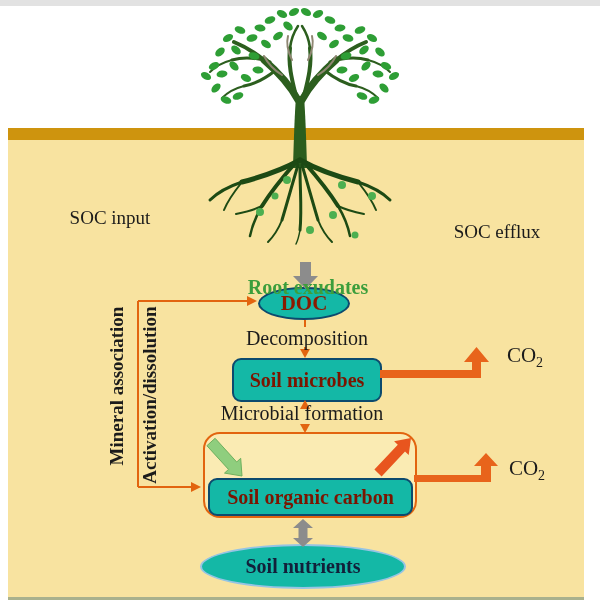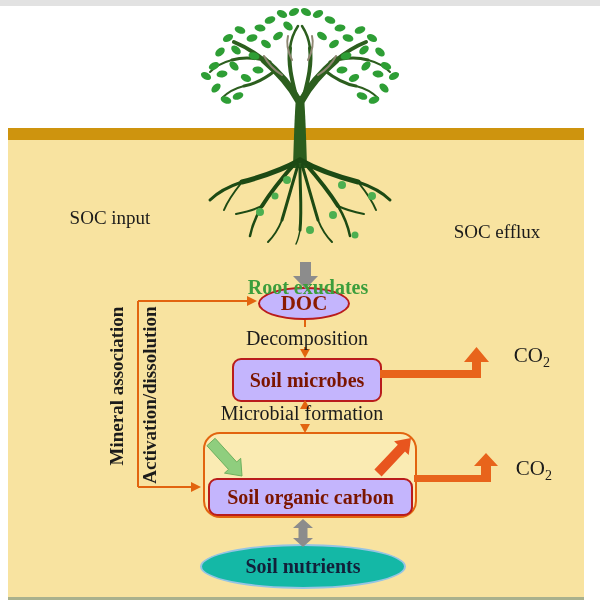--- a/index.html
+++ b/index.html
@@ -9,25 +9,25 @@
   .soil{position:absolute;left:8px;top:128px;width:576px;height:471px;background:#F8E3A0;}
   .surface-bar{position:absolute;left:8px;top:128px;width:576px;height:12px;background:#CE940E;}
   .bottom-edge{position:absolute;left:8px;top:597px;width:576px;height:3px;background:#A9B18D;}
   .tree-svg{position:absolute;left:170px;top:0;width:260px;height:248px;}
   .overlay{position:absolute;left:0;top:0;width:600px;height:615px;pointer-events:none;}
 
   .lbl{position:absolute;text-align:center;color:#1b1b1b;line-height:1.1;}
   .lbl-soc{font-size:19px;}
   .lbl-process{font-size:20px;}
   .lbl-exudates{font-size:20px;font-weight:bold;color:#3C9E3C;margin-top:40px;}
-  .lbl-co2{font-size:21px;color:#1b1b1b;text-align:right;}
+  .lbl-co2{font-size:21px;color:#1b1b1b;}
   .lbl-co2 sub{font-size:14px;}
 
   .node{position:absolute;display:flex;align-items:center;justify-content:center;
-        background:#c4b5fd;border:2px solid #b91c1c;box-sizing:border-box;
+        background:#14b8a6;border:2px solid #0c4a6e;box-sizing:border-box;
         color:#8B1A00;font-weight:bold;}
   .ellipse{border-radius:50%;}
   .rounded{border-radius:9px;color:#7B1500;}
   .doc{left:258px;top:287px;width:92px;height:33px;font-size:21px;}
   .microbes{left:232px;top:358px;width:150px;height:44px;font-size:20px;}
   .bigbox{position:absolute;left:203px;top:432px;width:214px;height:86px;border-radius:17px;
           border:2px solid #E2640F;background:#FAEBB3;box-sizing:border-box;}
   .maoc{left:252px;top:439px;width:107px;height:35px;font-size:21px;letter-spacing:1px;margin-top:40px;}
   .socbox{left:208px;top:478px;width:205px;height:38px;font-size:20px;}
   .nutrients{left:200px;top:544px;width:206px;height:45px;border-radius:50%;

